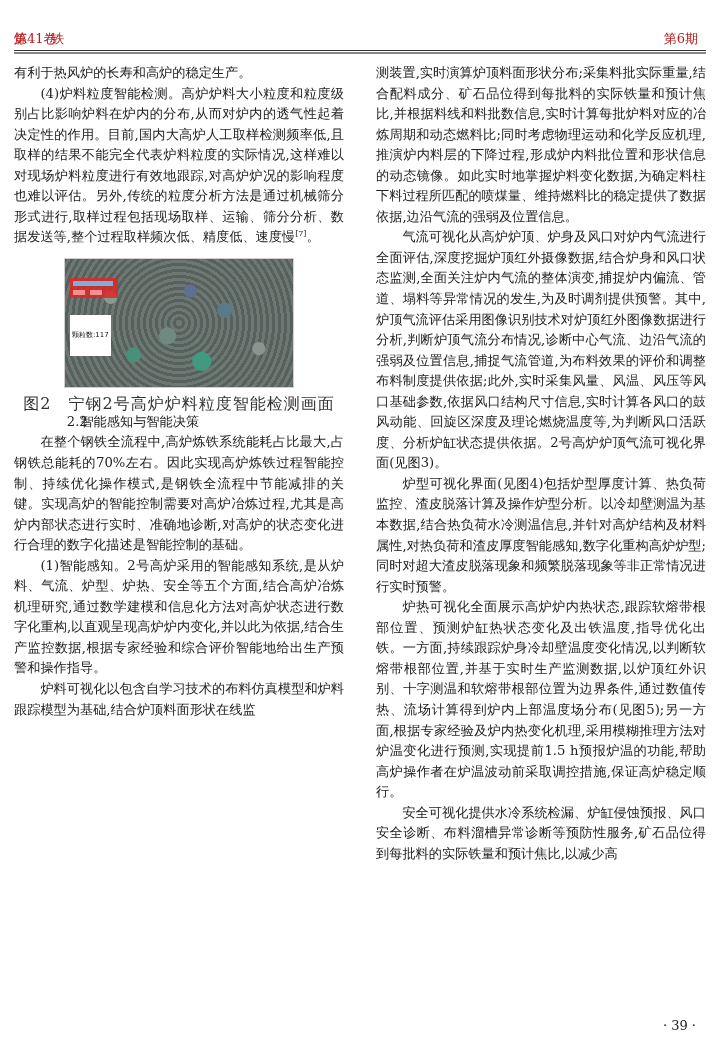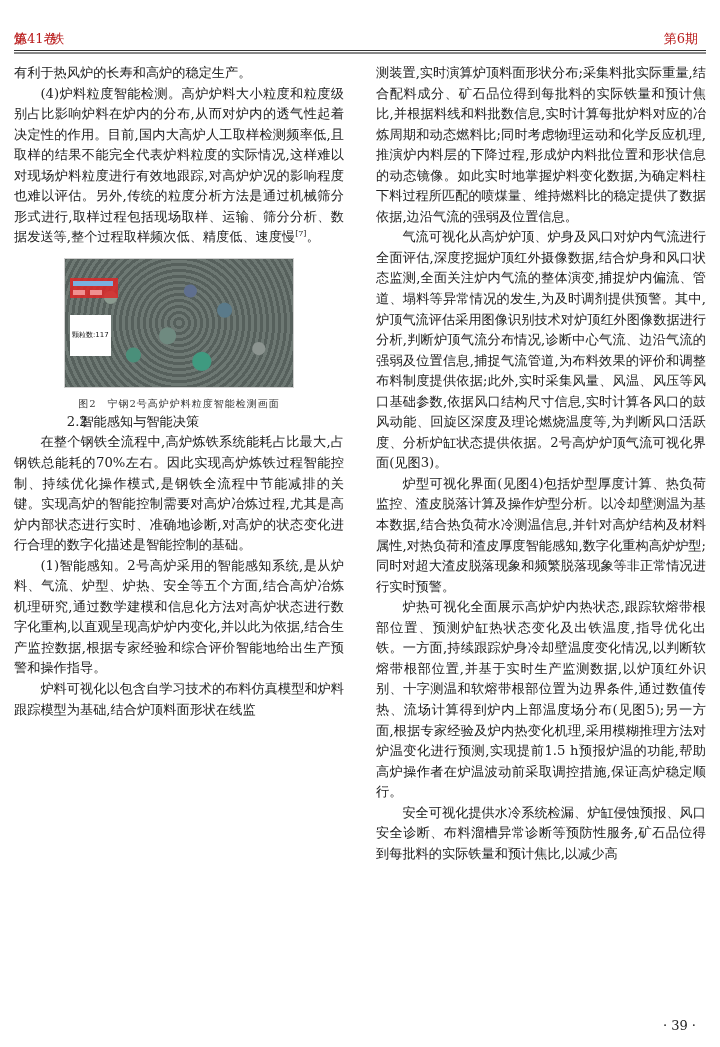--- a/index.html
+++ b/index.html
@@ -51,21 +51,21 @@
     font-family: "DejaVu Sans", sans-serif; font-size: 7px; padding: 16px 2px; line-height: 9px; margin-top: 48px;
   }
   .figure .overlay-red {
     position: absolute; left: 5px; top: 19px; width: 48px; height: 20px;
     background: rgba(220, 40, 40, 0.85);
   }
   .figure .overlay-red .b1 { position:absolute; left:3px; top:3px; width:40px; height:5px; background:#7ab0e0; }
   .figure .overlay-red .b2 { position:absolute; left:3px; top:12px; width:12px; height:5px; background:#f09090; }
   .figure .overlay-red .b3 { position:absolute; left:20px; top:12px; width:12px; height:5px; background:#f09090; }
   .caption {
-    font-size: 10px; line-height: 16px; margin-top: 8px; letter-spacing: 1px; color: #333;
+    font-size: 16px; line-height: 16px; margin-top: 8px; letter-spacing: 1px; color: #333;
   }
   .section-title { margin: 4px 0 0 0; font-size: 13.2px; line-height: 20.55px; text-indent: 0; }
   .section-title .num { display: inline-block; width: 40px; }
   .page-num {
     position: absolute; right: 24px; top: 1018px; font-size: 13px;
   }
 </style>
 </head>
 <body>
 

